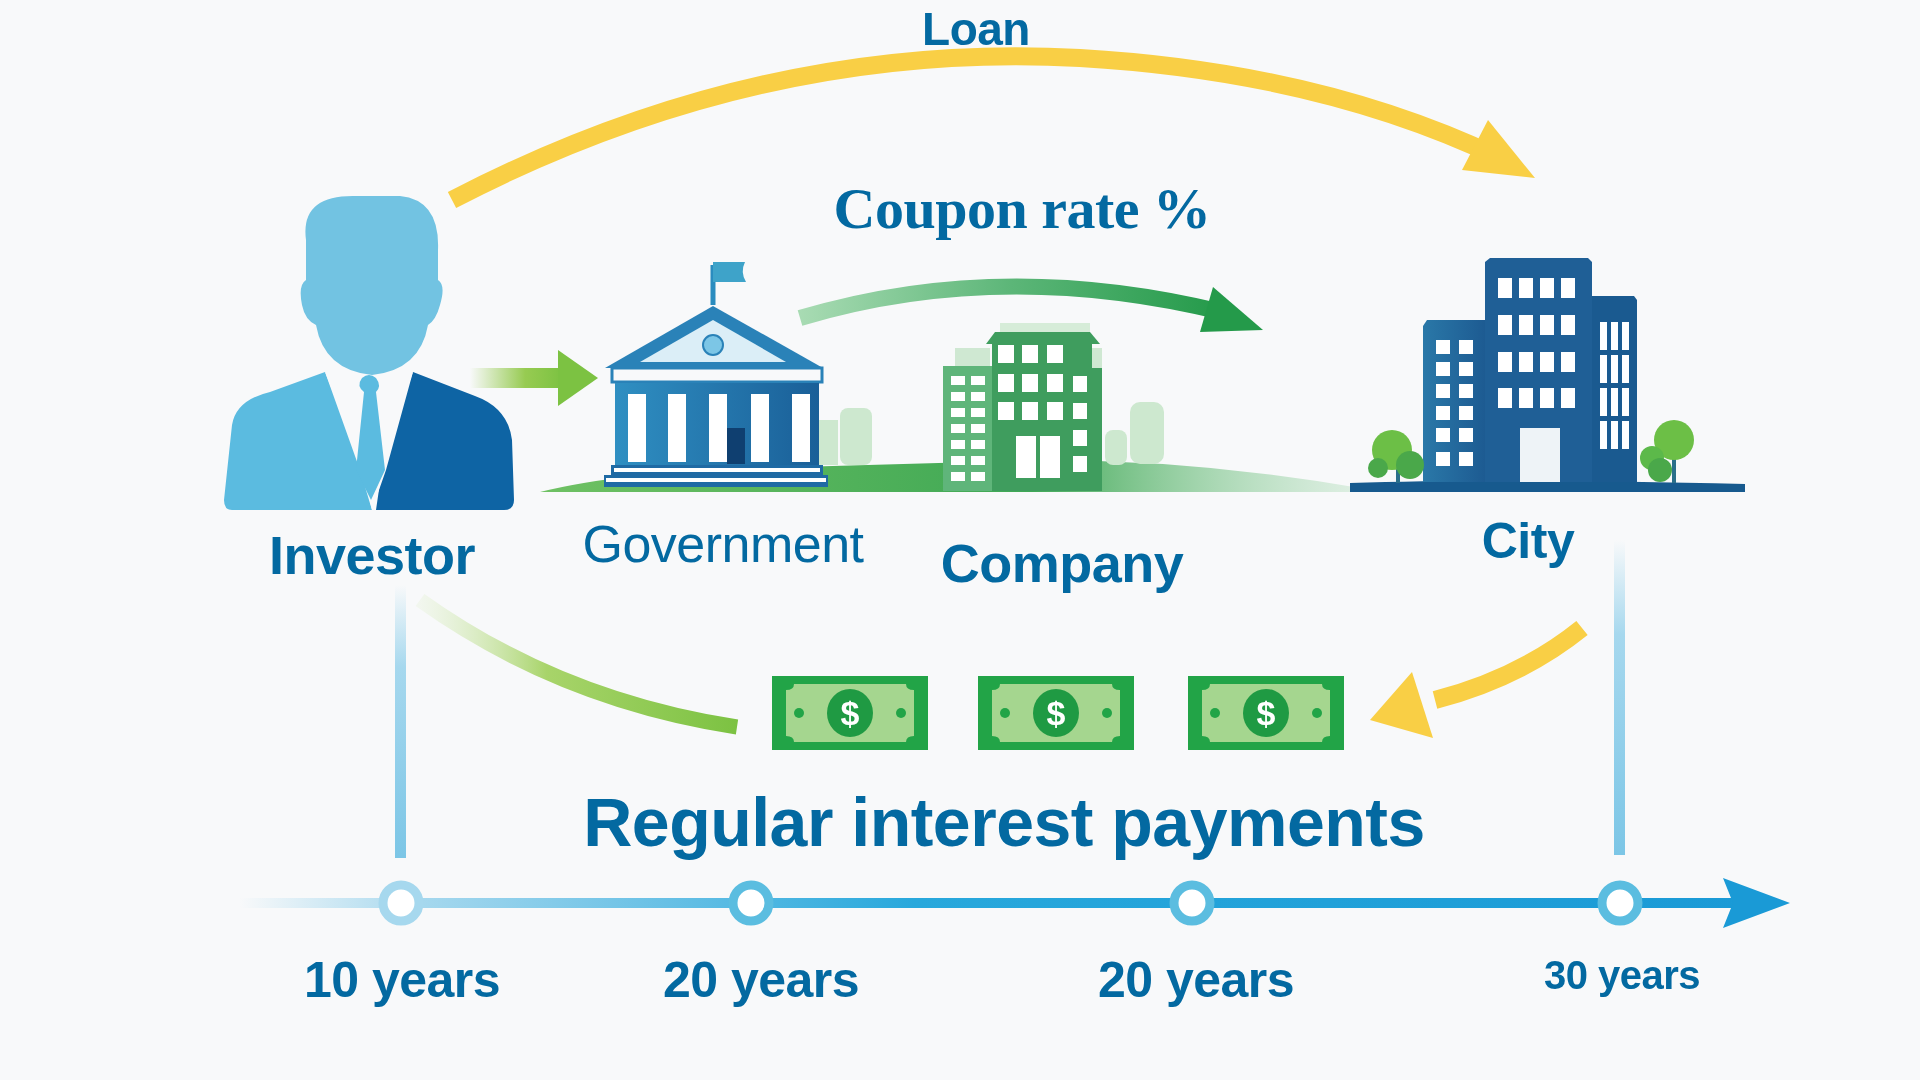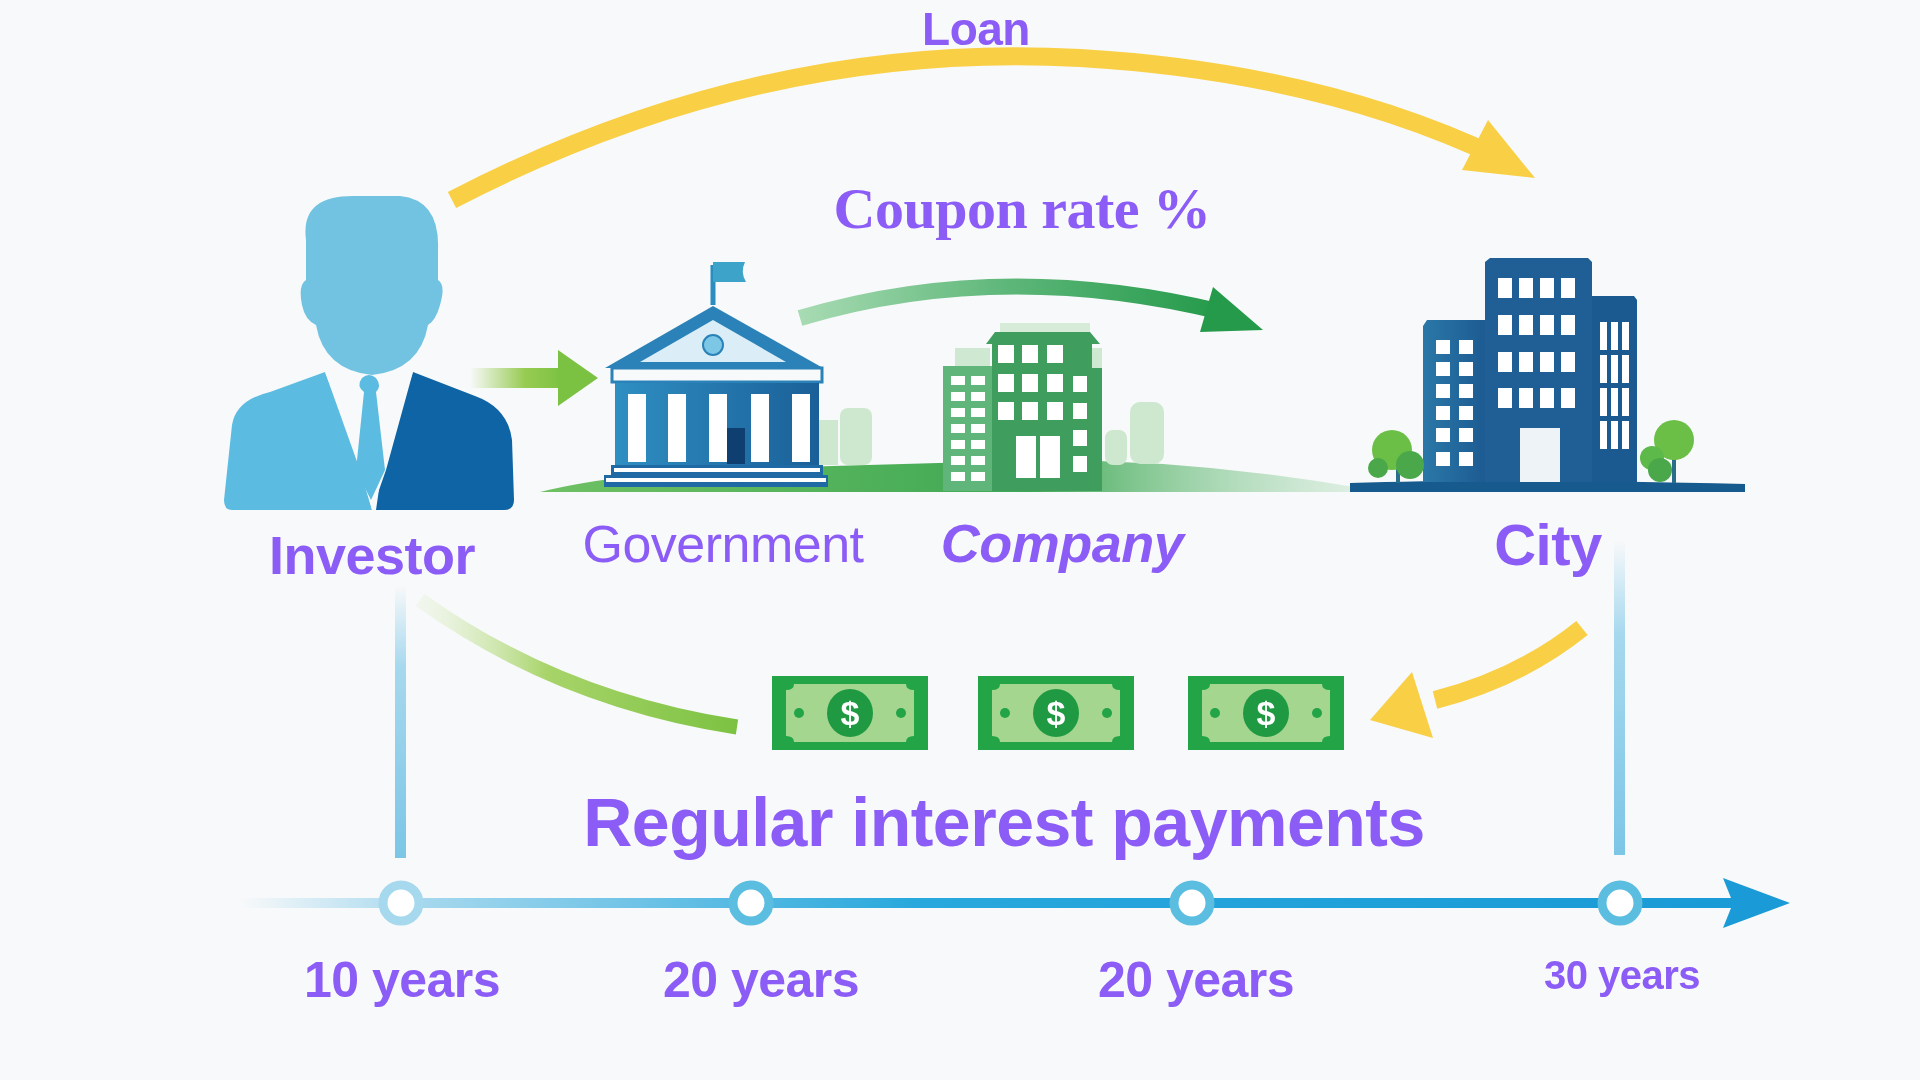--- a/index.html
+++ b/index.html
@@ -4,21 +4,21 @@
 <style>
   html, body { margin:0; padding:0; }
   body {
     width:1920px; height:1080px; overflow:hidden;
     background:#f8f9fa;
     font-family:"Liberation Sans", "DejaVu Sans", sans-serif;
     position:relative;
   }
   #stage { position:absolute; left:0; top:0; width:1920px; height:1080px; }
   .lbl {
-    position:absolute; color:#8b5cf6; white-space:nowrap;
+    position:absolute; color:#0369a1; white-space:nowrap;
     font-family:"Liberation Sans", "DejaVu Sans", sans-serif;
     line-height:1; letter-spacing:-0.5px;
   }
   .bold { font-weight:700; }
   .reg { font-weight:400; }
   .center { transform:translateX(-50%); }
 </style>
 </head>
 <body>
 
@@ -259,21 +259,21 @@
     <circle cx="1192" cy="903" r="18" fill="#ffffff" stroke="#5bbde0" stroke-width="9"></circle>
     <circle cx="1620" cy="903" r="18" fill="#ffffff" stroke="#5bbde0" stroke-width="9"></circle>
   </g>
 </svg>
 
 <div class="lbl bold center" style="left:976px; top:6px; font-size:46px;">Loan</div>
 <div class="lbl bold center" style="left:1022px; top:180px; font-size:58px;font-family:Liberation Serif, serif;">Coupon rate %</div>
 
 <div class="lbl bold center" style="left:372px; top:528px; font-size:54px;text-align:center;">Investor</div>
 <div class="lbl reg center" style="left:723px; top:518px; font-size:52px;">Government</div>
-<div class="lbl bold center" style="left:1062px; top:516px; font-size:54px;font-style:italic;">Company</div>
-<div class="lbl bold center" style="left:1528px; top:516px; font-size:58px;margin-left:20px;">City</div>
+<div class="lbl bold center" style="left:1062px; top:536px; font-size:54px;">Company</div>
+<div class="lbl bold center" style="left:1528px; top:516px; font-size:50px;">City</div>
 
 <div class="lbl bold center" style="left:1004px; top:788px; font-size:68px;">Regular interest payments</div>
 
 <div class="lbl bold center" style="left:402px; top:955px; font-size:50px;">10 years</div>
 <div class="lbl bold center" style="left:761px; top:955px; font-size:50px;">20 years</div>
 <div class="lbl bold center" style="left:1196px; top:955px; font-size:50px;">20 years</div>
 <div class="lbl bold center" style="left:1622px; top:955px; font-size:40px;">30 years</div>
 
 </body></html>

